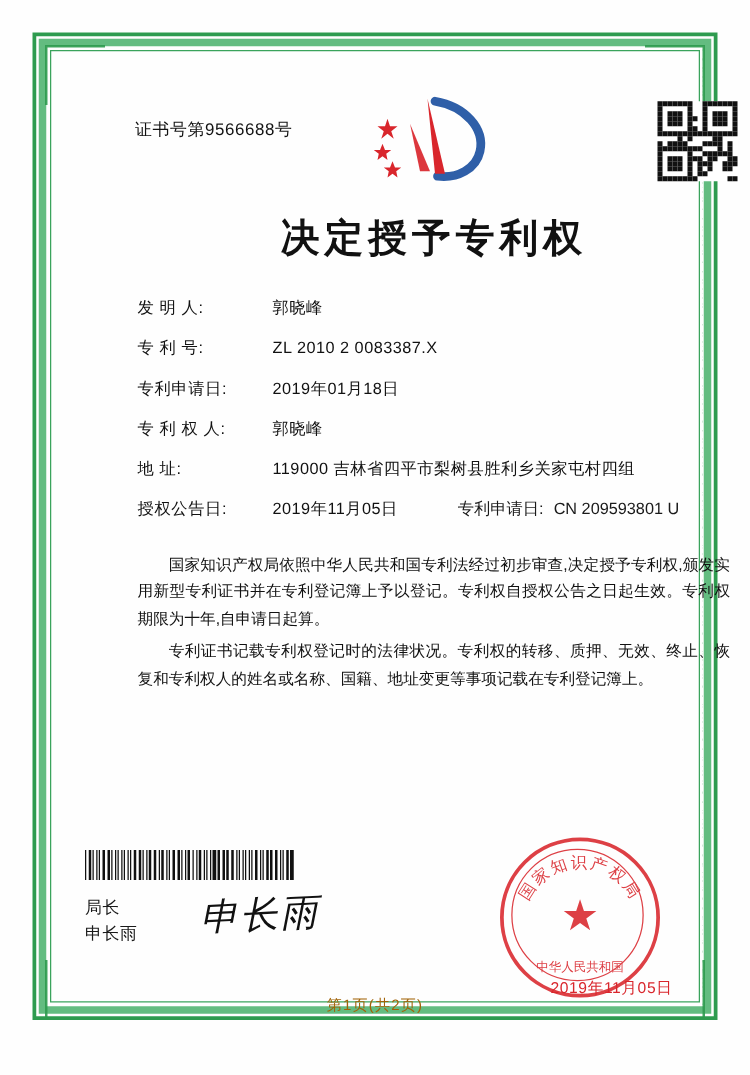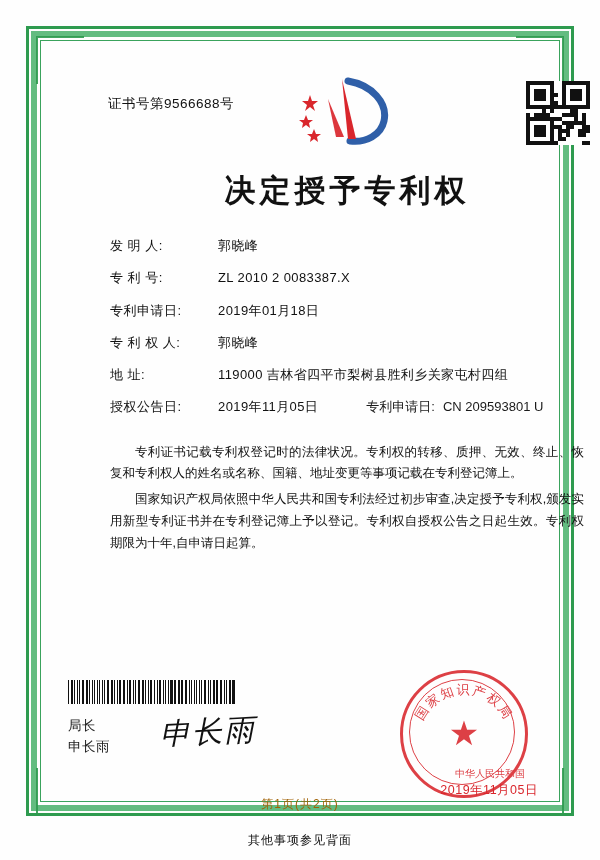--- a/index.html
+++ b/index.html
@@ -248,21 +248,21 @@
   .seal .arc text {
     font-family: "DejaVu Serif", "Liberation Serif", serif;
     font-size: 13px;
     letter-spacing: 2px;
     fill: #d9262c;
   }
   .seal .seal-bottom {
     position: absolute;
     left: 0; right: 0;
     bottom: 14px;
-    text-align: right;
+    text-align: center;
     font-size: 10px;
     color: #d9262c;
   }
   .seal-date {
     position: absolute;
     right: 62px;
     top: 782px;
     font-size: 12.5px;
     color: #d9262c;
     letter-spacing: 0.5px;
@@ -604,22 +604,22 @@
       </div>
       <div class="field two">
         <span class="lbl">授权公告日:</span>
         <span class="val">2019年11月05日</span>
         <span class="lbl2">专利申请日:</span>
         <span class="val2">CN 209593801 U</span>
       </div>
     </div>
 
     <div class="paras">
+      <p>国家知识产权局依照中华人民共和国专利法经过初步审查,决定授予专利权,颁发实用新型专利证书并在专利登记簿上予以登记。专利权自授权公告之日起生效。专利权期限为十年,自申请日起算。</p>
       <p>专利证书记载专利权登记时的法律状况。专利权的转移、质押、无效、终止、恢复和专利权人的姓名或名称、国籍、地址变更等事项记载在专利登记簿上。</p>
-      <p>国家知识产权局依照中华人民共和国专利法经过初步审查,决定授予专利权,颁发实用新型专利证书并在专利登记簿上予以登记。专利权自授权公告之日起生效。专利权期限为十年,自申请日起算。</p>
     </div>
 
   </div>
 
   <div class="barcode" id="barcode">
       <b style="width: 1.2px;"></b>
       <b style="width: 2.6px;"></b>
       <b style="width: 1.2px;"></b>
       <b style="width: 1.2px;"></b>
       <b style="width: 1.2px;"></b>
@@ -691,15 +691,14 @@
       <text>
         <textPath href="#arcTop" startOffset="50%" text-anchor="middle" id="sealTopText">国家知识产权局</textPath>
       </text>
     </svg>
     <div class="star">★</div>
     <div class="seal-bottom">中华人民共和国</div>
   </div>
   <div class="seal-date">2019年11月05日</div>
 
   <div class="page-no">第1页(共2页)</div>
-  <div class="footnote">其他事项参见背面</div>
 
 </div>
 
 </body></html>

